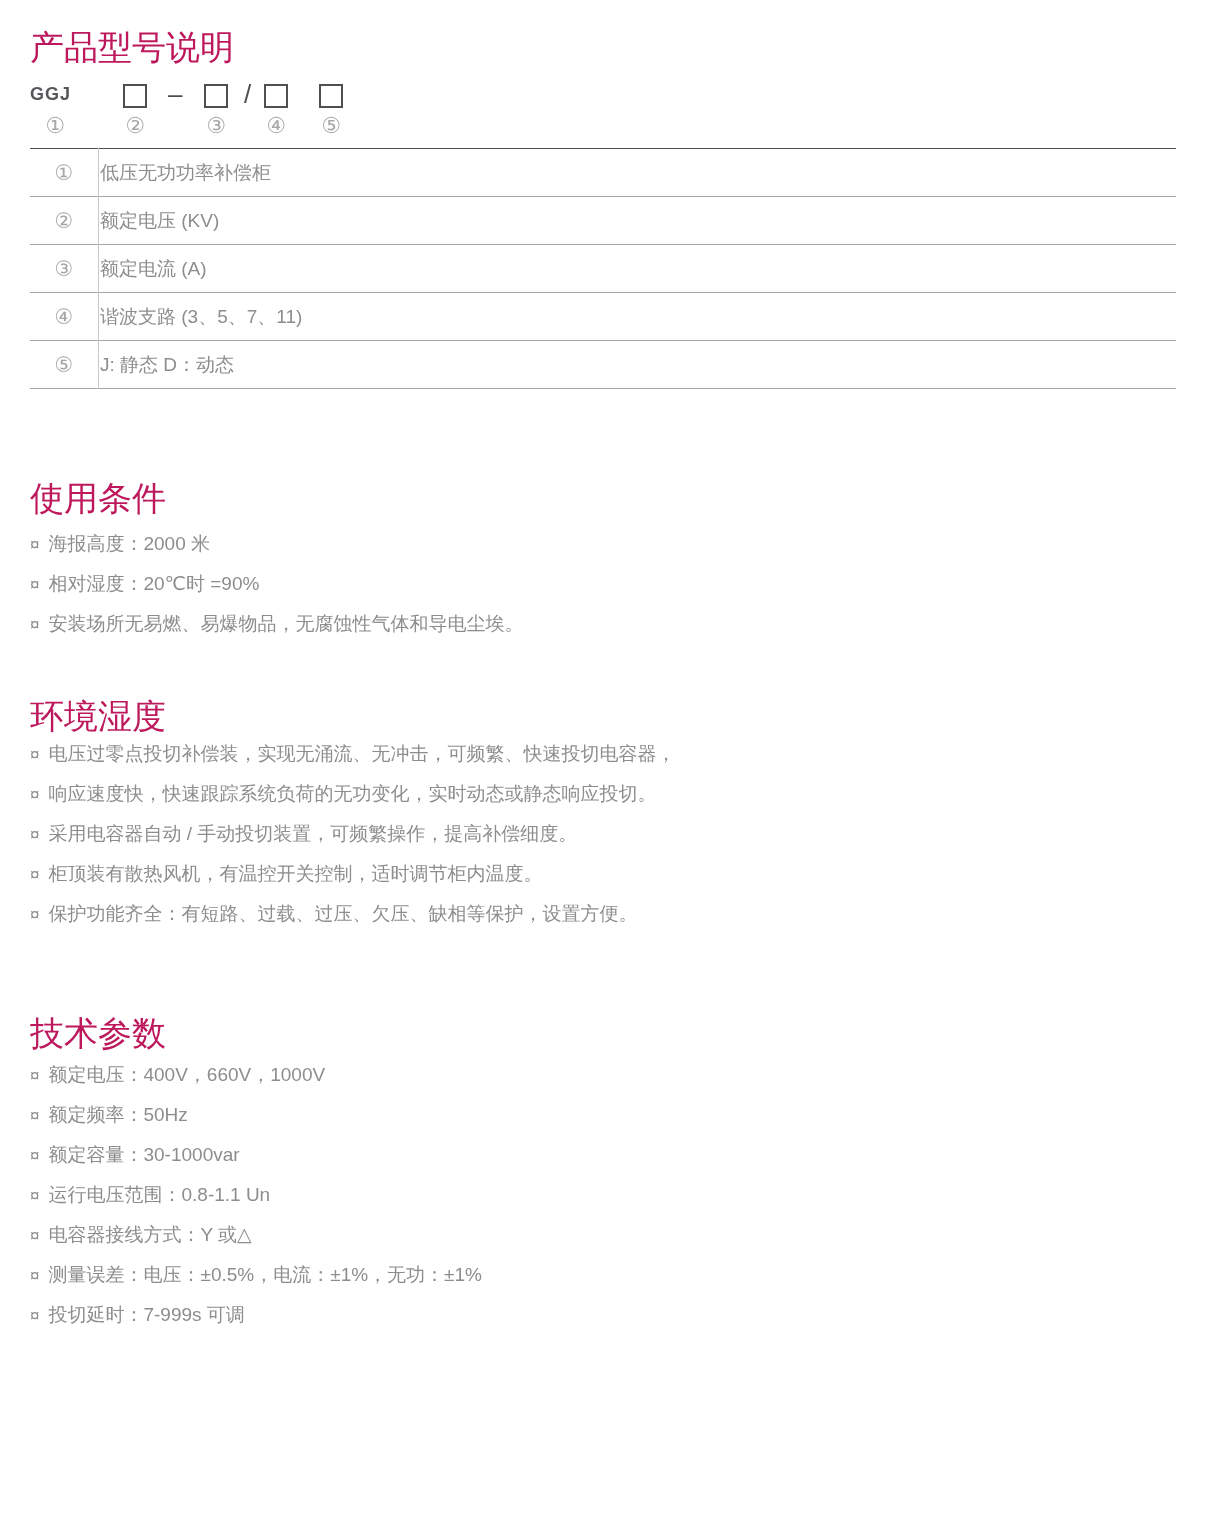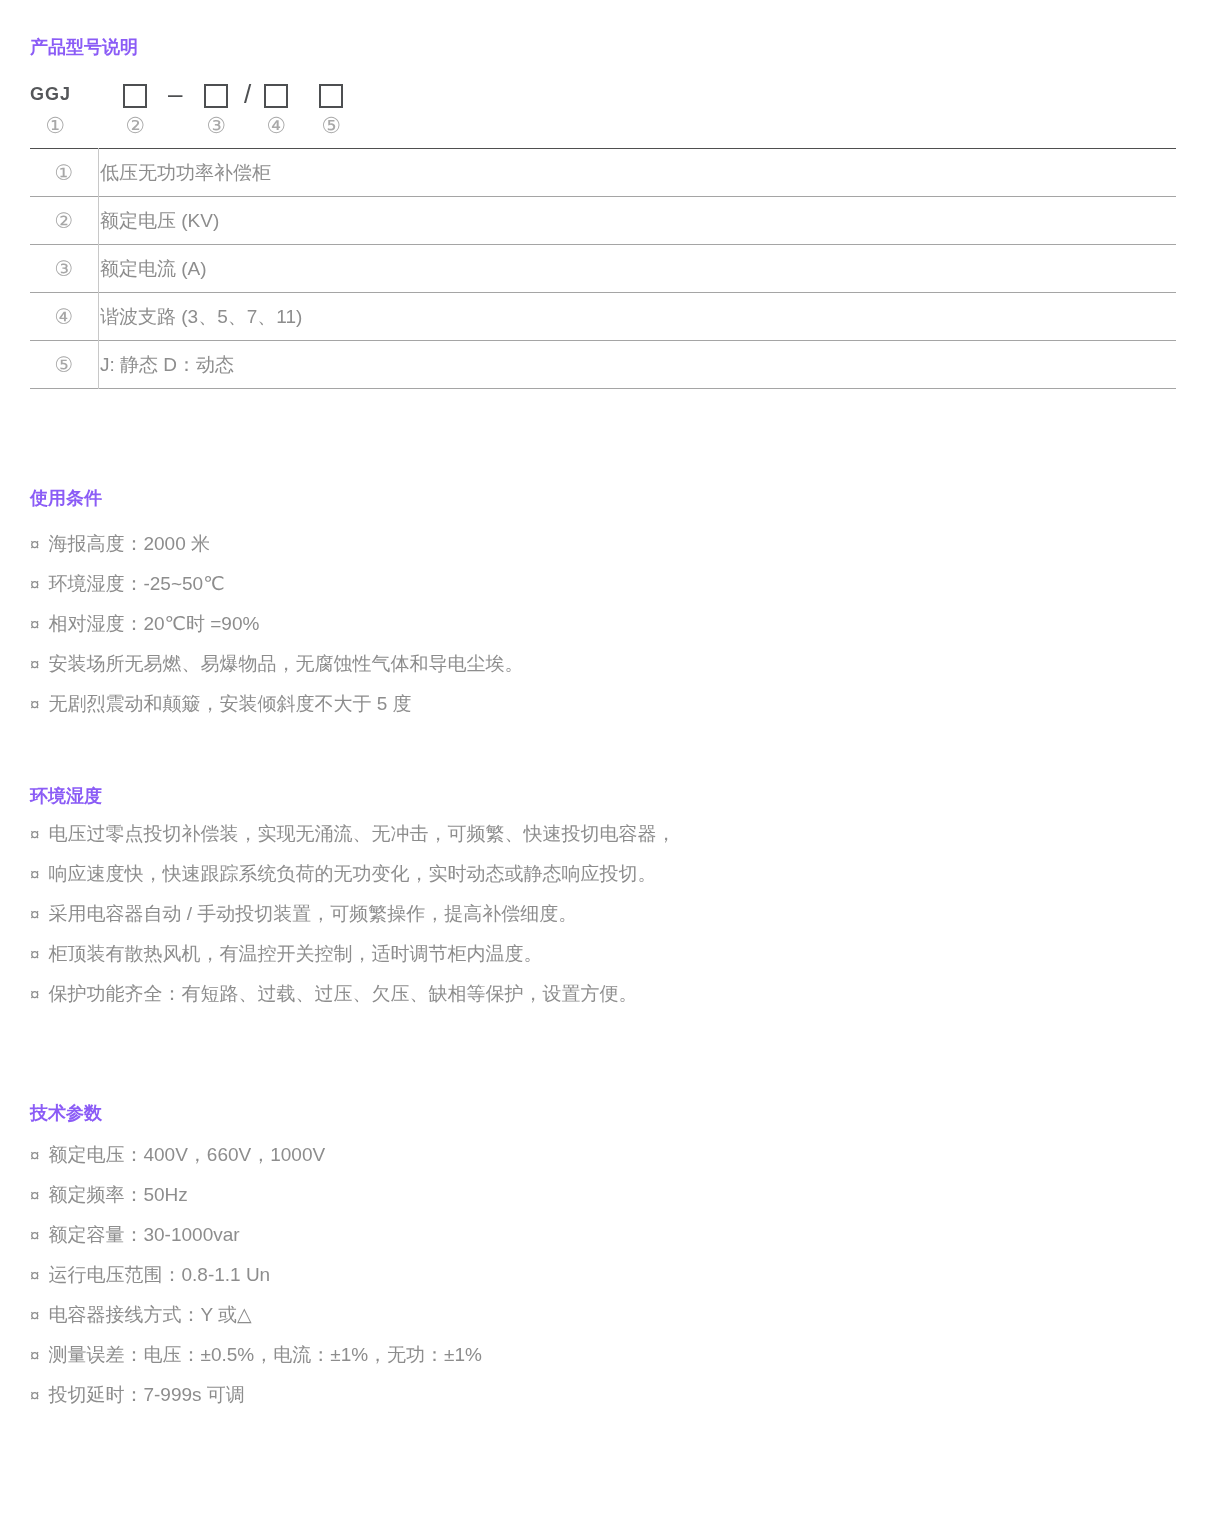--- a/index.html
+++ b/index.html
@@ -4,21 +4,21 @@
 <style>
   html,body{margin:0;padding:0;}
   body{
     width:1221px;height:1518px;background:#ffffff;
     font-family:"Liberation Sans","DejaVu Sans",sans-serif;
     overflow:hidden;
   }
   .page{padding:33px 40px 0 30px;}
 
   .section-title{
-    font-size:18px;font-weight:bold;color:#8b5cf6;
+    font-size:34px;font-weight:normal;color:#be185d;
     margin:0;line-height:28px;
   }
 
   
   .model-formula{position:relative;height:32px;margin-top:19px;}
   .model-code{
     position:absolute;left:0;top:0;font-size:18px;font-weight:600;
     color:#55575a;letter-spacing:1px;line-height:28px;
   }
   .m-box{
@@ -110,24 +110,22 @@
         <td class="cell-desc">J: 静态  D：动态</td>
       </tr>
     </tbody>
       </table>
   </div>
 
   <div class="sec-usage">
     <h2 class="section-title">使用条件</h2>
     <ul class="bullet-list">
       <li><span class="marker">¤</span><span>海报高度：2000 米</span></li>
-      <li><span class="marker">¤</span><span>环境湿度：-25~50℃</span></li>
       <li><span class="marker">¤</span><span>相对湿度：20℃时 =90%</span></li>
       <li><span class="marker">¤</span><span>安装场所无易燃、易爆物品，无腐蚀性气体和导电尘埃。</span></li>
-      <li><span class="marker">¤</span><span>无剧烈震动和颠簸，安装倾斜度不大于 5 度</span></li>
     </ul>
   </div>
 
   <div class="sec-structure">
     <h2 class="section-title">环境湿度</h2>
     <ul class="bullet-list">
       <li><span class="marker">¤</span><span>电压过零点投切补偿装，实现无涌流、无冲击，可频繁、快速投切电容器，</span></li>
       <li><span class="marker">¤</span><span>响应速度快，快速跟踪系统负荷的无功变化，实时动态或静态响应投切。</span></li>
       <li><span class="marker">¤</span><span>采用电容器自动 / 手动投切装置，可频繁操作，提高补偿细度。</span></li>
       <li><span class="marker">¤</span><span>柜顶装有散热风机，有温控开关控制，适时调节柜内温度。</span></li>

